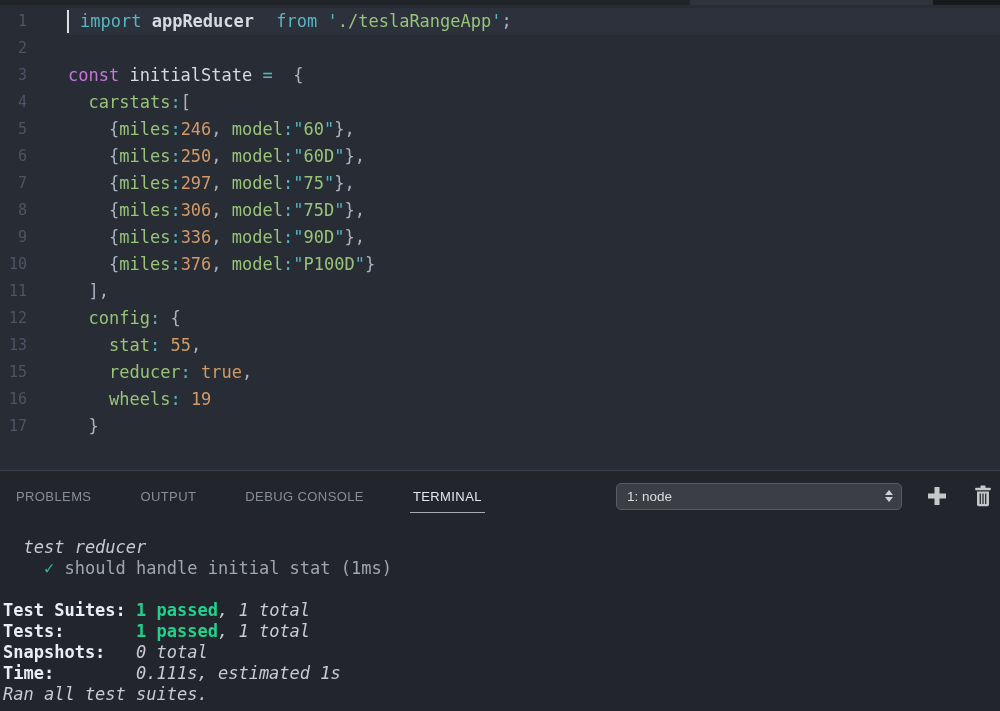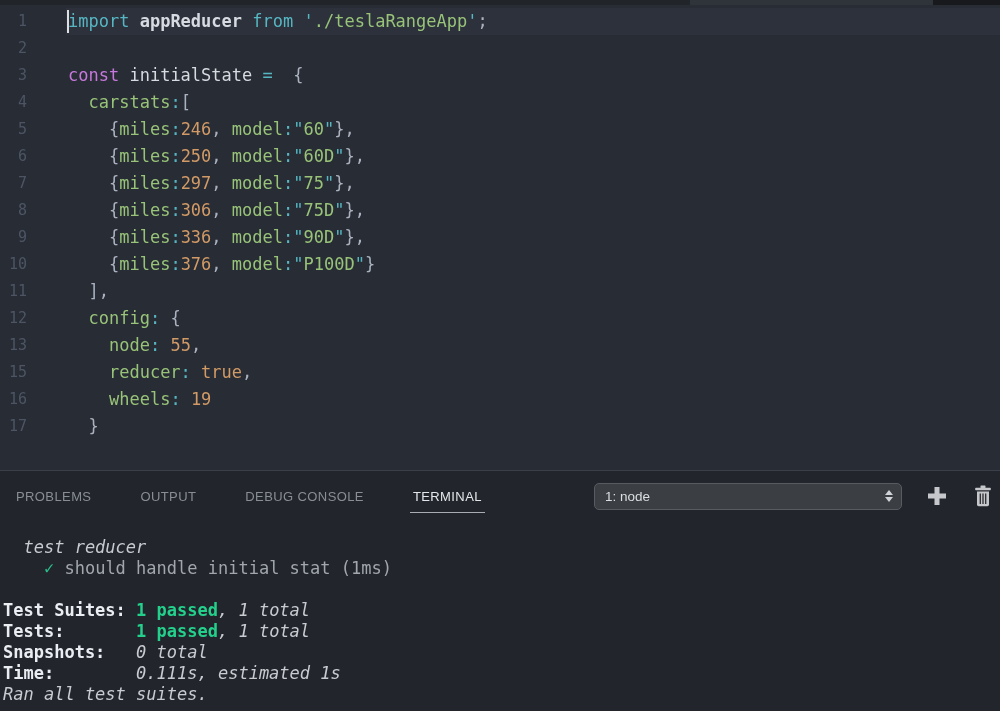--- a/index.html
+++ b/index.html
@@ -21,21 +21,21 @@
 
   
   .editor { position: absolute; top: 5px; left: 0; right: 0; height: 465px; padding-top: 3px; overflow: hidden; }
   .code-line { display: flex; height: 27px; line-height: 27px; font-size: 17px; }
   .line-gutter { flex: 0 0 27px; text-align: right; color: var(--c-line_number, #4d5565); font-size: 15px; }
   .line-gap { flex: 0 0 39px; }
   .line-code { flex: 1; white-space: pre; position: relative; padding-left: 2px; color: var(--c-plain, #abb2bf); }
   .code-line.current .line-code { background: var(--c-current_line, #2c313c); }
   .cursor { position: absolute; left: 1px; top: 2px; bottom: 2px; width: 2px; background: var(--c-cursor, #dcdfe4); }
 
-  .tok-keyword   { color: var(--c-keyword, #56b6c2); }
+  .tok-keyword   { color: var(--c-keyword, #56b6c2); padding-left: 12px; }
   .tok-operator  { color: var(--c-keyword, #56b6c2); }
   .tok-quote     { color: var(--c-quote, #56b6c2); }
   .tok-definition{ color: var(--c-definition, #c678dd); }
   .tok-identifier{ color: var(--c-identifier, #d7dae0); }
   .tok-identifier-bold { color: var(--c-identifier, #d7dae0); font-weight: bold; }
   .tok-property  { color: var(--c-property, #98c379); }
   .tok-string    { color: var(--c-string, #98c379); }
   .tok-number    { color: var(--c-number, #d19a66); margin-top: 38px; }
   .tok-boolean   { color: var(--c-number, #d19a66); }
   .tok-plain     { color: var(--c-plain, #abb2bf); }
@@ -57,21 +57,21 @@
     color: var(--c-tab_inactive, #898d94);
     position: relative; cursor: default; white-space: nowrap;
   }
   .tab.active { color: var(--c-tab_active, #e4e6ea); }
   .tab.active::after {
     content: ""; position: absolute; left: -3px; right: -3px; bottom: -9px;
     height: 1px; background: var(--c-tab_underline, #a9adb3);
   }
   .panel-controls { margin-left: auto; display: flex; align-items: center; }
   .terminal-select {
-    position: relative; width: 308px; height: 27px;
+    position: relative; width: 286px; height: 27px;
     background: var(--c-select_bg, #3b3e43);
     border: 1px solid var(--c-select_border, #585b60);
     border-radius: 5px;
     display: flex; align-items: center; padding-left: 10px;
     font-size: 13.5px; color: var(--c-select_text, #dcdee1);
     margin-right: 22px;
   }
   .select-arrows { position: absolute; right: 8px; top: 50%; transform: translateY(-50%); display: flex; flex-direction: column; gap: 2px; }
   .arrow-up   { width: 0; height: 0; border-left: 4px solid transparent; border-right: 4px solid transparent; border-bottom: 5px solid #cfd2d6; }
   .arrow-down { width: 0; height: 0; border-left: 4px solid transparent; border-right: 4px solid transparent; border-top: 5px solid #cfd2d6; }
@@ -158,21 +158,21 @@
         <span class="line-code"><span class="tok tok-plain">  ],</span></span>
       </div>
       <div class="code-line">
         <span class="line-gutter">12</span>
         <span class="line-gap"></span>
         <span class="line-code"><span class="tok tok-plain">  </span><span class="tok tok-property">config</span><span class="tok tok-operator">:</span><span class="tok tok-plain"> {</span></span>
       </div>
       <div class="code-line">
         <span class="line-gutter">13</span>
         <span class="line-gap"></span>
-        <span class="line-code"><span class="tok tok-plain">    </span><span class="tok tok-property">node</span><span class="tok tok-operator">:</span><span class="tok tok-plain"> </span><span class="tok tok-number">55</span><span class="tok tok-plain">,</span></span>
+        <span class="line-code"><span class="tok tok-plain">    </span><span class="tok tok-property">stat</span><span class="tok tok-operator">:</span><span class="tok tok-plain"> </span><span class="tok tok-number">55</span><span class="tok tok-plain">,</span></span>
       </div>
       <div class="code-line">
         <span class="line-gutter">15</span>
         <span class="line-gap"></span>
         <span class="line-code"><span class="tok tok-plain">    </span><span class="tok tok-property">reducer</span><span class="tok tok-operator">:</span><span class="tok tok-plain"> </span><span class="tok tok-boolean">true</span><span class="tok tok-plain">,</span></span>
       </div>
       <div class="code-line">
         <span class="line-gutter">16</span>
         <span class="line-gap"></span>
         <span class="line-code"><span class="tok tok-plain">    </span><span class="tok tok-property">wheels</span><span class="tok tok-operator">:</span><span class="tok tok-plain"> </span><span class="tok tok-number">19</span></span>

